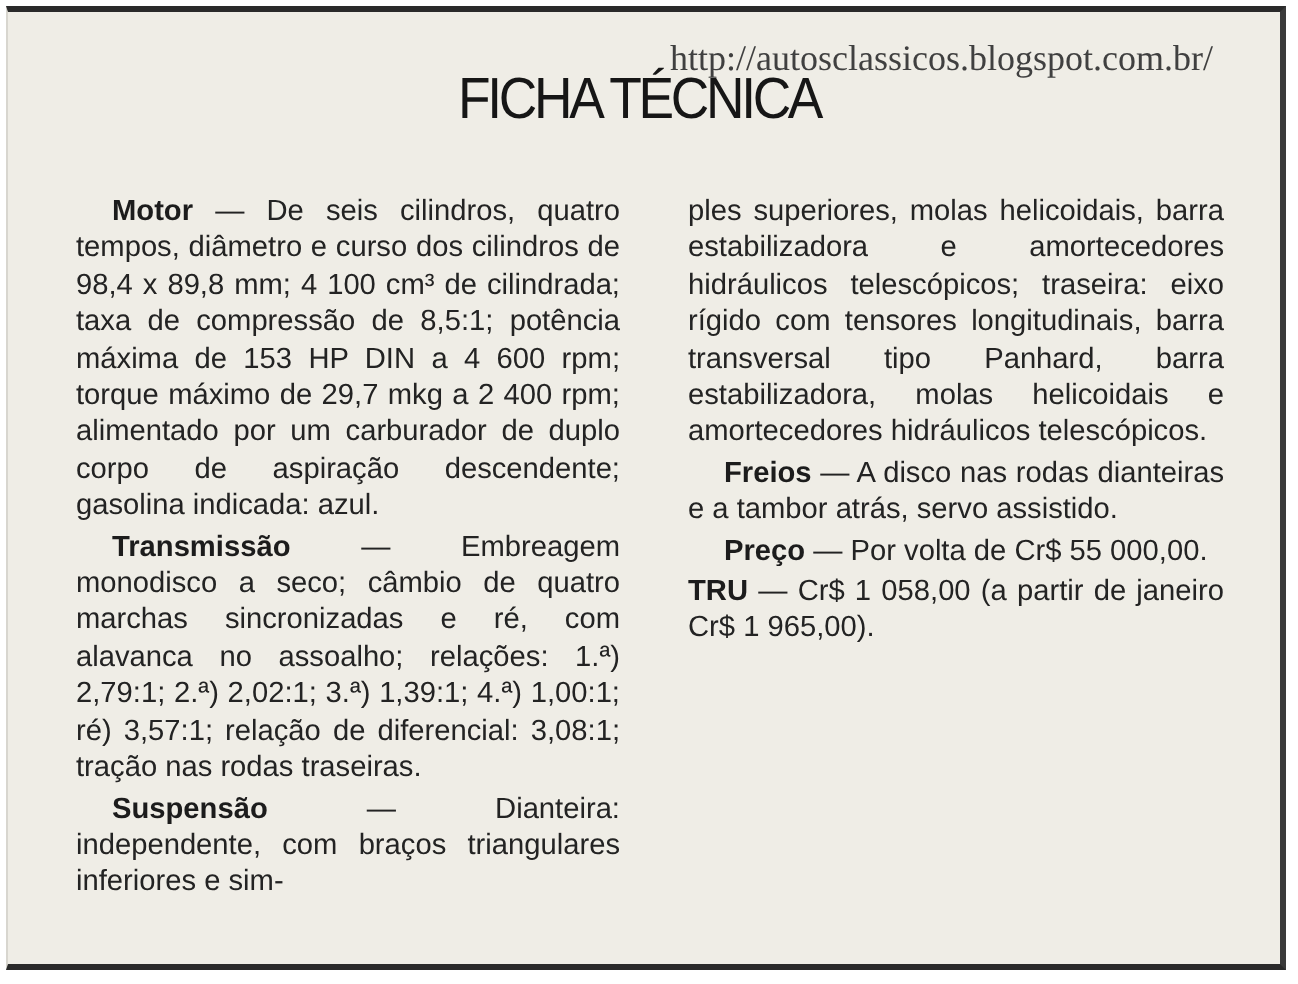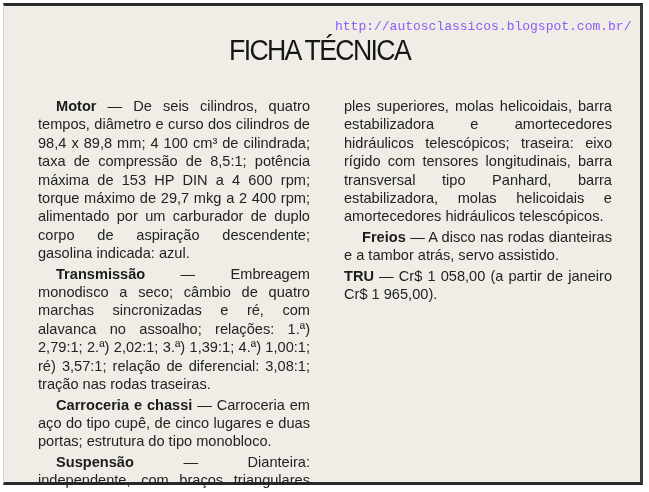--- a/index.html
+++ b/index.html
@@ -13,22 +13,22 @@
       width: 640px; height: 482px;
       background: #efede6;
       border-top: 3px solid #2a2a2a;
       border-right: 3px solid #3a3a3a;
       border-bottom: 3px solid #2a2a2a;
       border-left: 1px solid #d8d6cf;
       box-sizing: border-box;
     }
     .watermark-url {
       position: absolute; left: 331px; top: 13px;
-      font-size: 13px; color: #8b5cf6; letter-spacing: 0px;
-      font-family: Liberation Mono, monospace;
+      font-size: 18px; color: #404040; letter-spacing: 0px;
+      font-family: Liberation Serif, serif;
       white-space: nowrap;
     }
     .title {
       position: absolute; left: 225px; top: 28px;
       font-size: 29px; color: #161616;
       font-family: "Liberation Sans", sans-serif;
       letter-spacing: -1.8px;
       transform: scaleX(0.92); transform-origin: left top;
       white-space: nowrap;
     }
@@ -61,32 +61,32 @@
   <div class="title">FICHA TÉCNICA</div>
 
   <div class="column col-left">
     <p class="para">
       <span class="heading">Motor</span><span> — </span><span>De seis cilindros, quatro tempos, diâmetro e curso dos cilindros de 98,4 x 89,8 mm; 4 100 cm³ de cilindrada; taxa de compressão de 8,5:1; potência máxima de 153 HP DIN a 4 600 rpm; torque máximo de 29,7 mkg a 2 400 rpm; alimentado por um carburador de duplo corpo de aspiração descendente; gasolina indicada: azul.</span>
     </p>
     <p class="para">
       <span class="heading">Transmissão</span><span> — </span><span>Embreagem monodisco a seco; câmbio de quatro marchas sincronizadas e ré, com alavanca no assoalho; relações: 1.ª) 2,79:1; 2.ª) 2,02:1; 3.ª) 1,39:1; 4.ª) 1,00:1; ré) 3,57:1; relação de diferencial: 3,08:1; tração nas rodas traseiras.</span>
     </p>
     <p class="para">
-      <span class="heading">Carroceria e chassi</span><span> — </span><span>Carroceria em aço do tipo cupê, de cinco lugares e duas portas; estrutura do tipo monobloco.</span>
-    </p>
-    <p class="para">
       <span class="heading">Suspensão</span><span> — </span><span>Dianteira: independente, com braços triangulares inferiores e sim-</span>
     </p>
   </div>
 
   <div class="column col-right">
     <p class="para cont">
       <span>ples superiores, molas helicoidais, barra estabilizadora e amortecedores hidráulicos telescópicos; traseira: eixo rígido com tensores longitudinais, barra transversal tipo Panhard, barra estabilizadora, molas helicoidais e amortecedores hidráulicos telescópicos.</span>
     </p>
     <p class="para">
       <span class="heading">Freios</span><span> — </span><span>A disco nas rodas dianteiras e a tambor atrás, servo assistido.</span>
     </p>
+    <p class="para">
+      <span class="heading">Preço</span><span> — </span><span>Por volta de Cr$ 55 000,00.</span>
+    </p>
     <p class="para noindent">
       <span class="heading">TRU</span><span> — </span><span>Cr$ 1 058,00 (a partir de janeiro Cr$ 1 965,00).</span>
     </p>
   </div>
 
 </div>
 
 </body></html>

